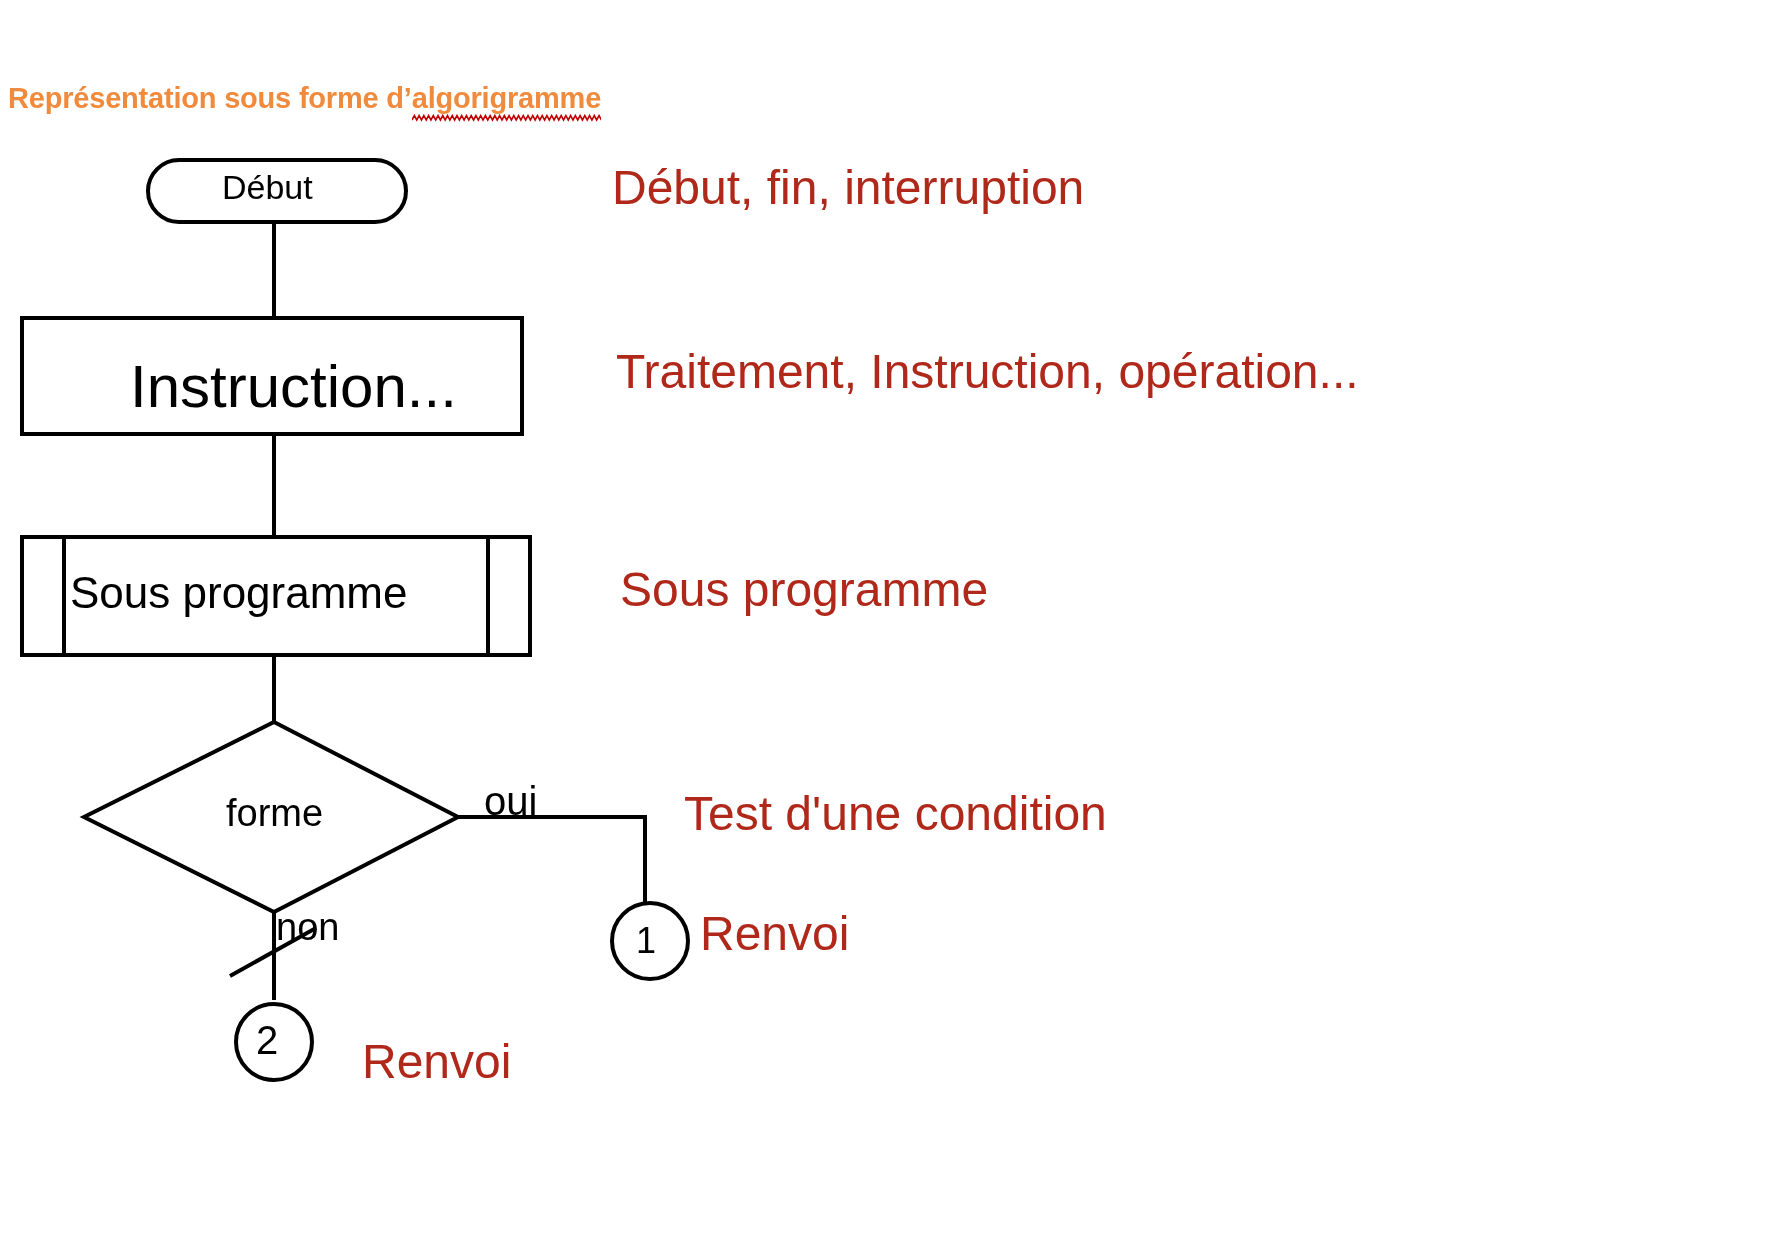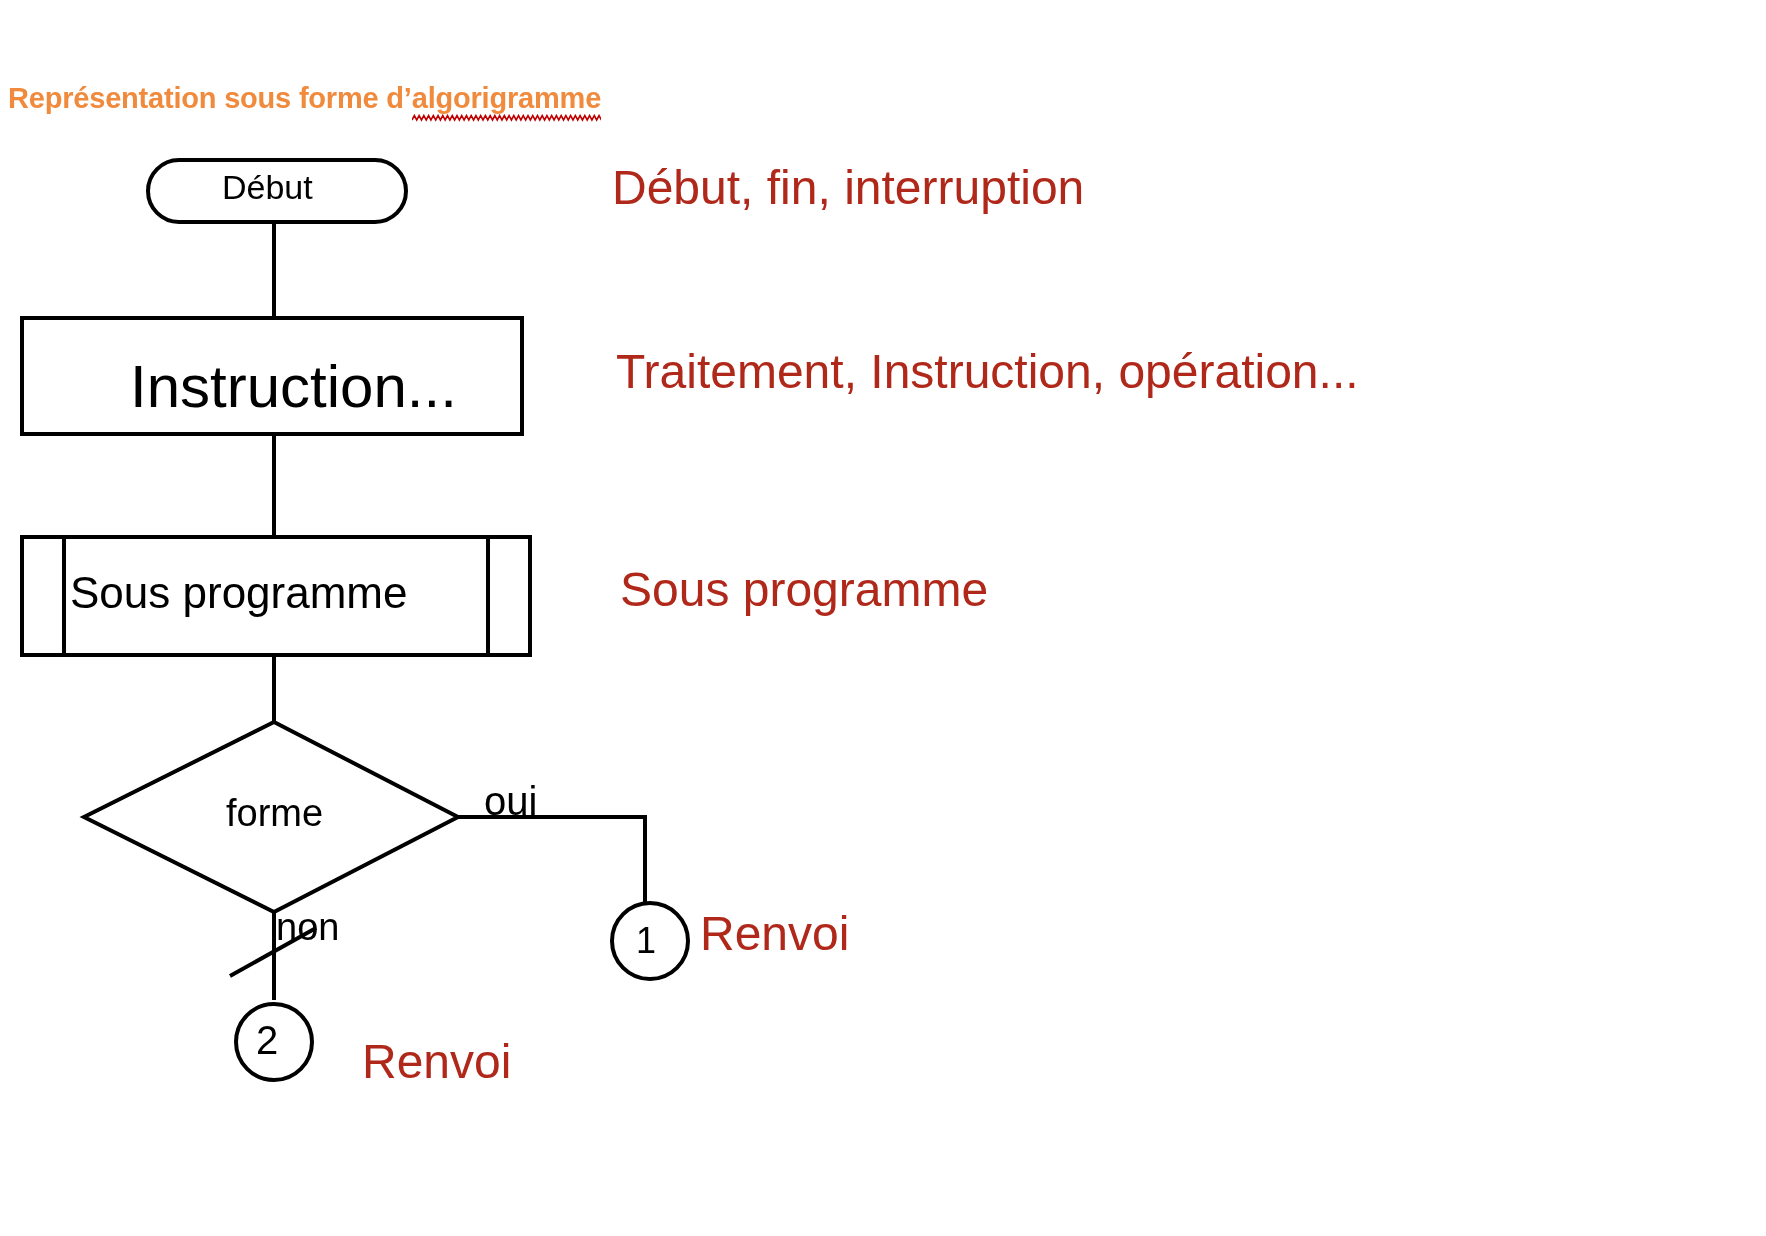--- a/index.html
+++ b/index.html
@@ -128,16 +128,17 @@
   <div class="node-label lbl-sousprog">Sous programme</div>
   <div class="node-label lbl-test">forme</div>
   <div class="node-label lbl-oui">oui</div>
   <div class="node-label lbl-non">non</div>
   <div class="node-label lbl-one">1</div>
   <div class="node-label lbl-two">2</div>
 
   <div class="desc d-debut">Début, fin, interruption</div>
   <div class="desc d-trait">Traitement, Instruction, opération...</div>
   <div class="desc d-sousprog">Sous programme</div>
+  <div class="desc d-test">Test d'une condition</div>
   <div class="desc d-renvoi1">Renvoi</div>
   <div class="desc d-renvoi2">Renvoi</div>
 
 </div>
 
 </body></html>

